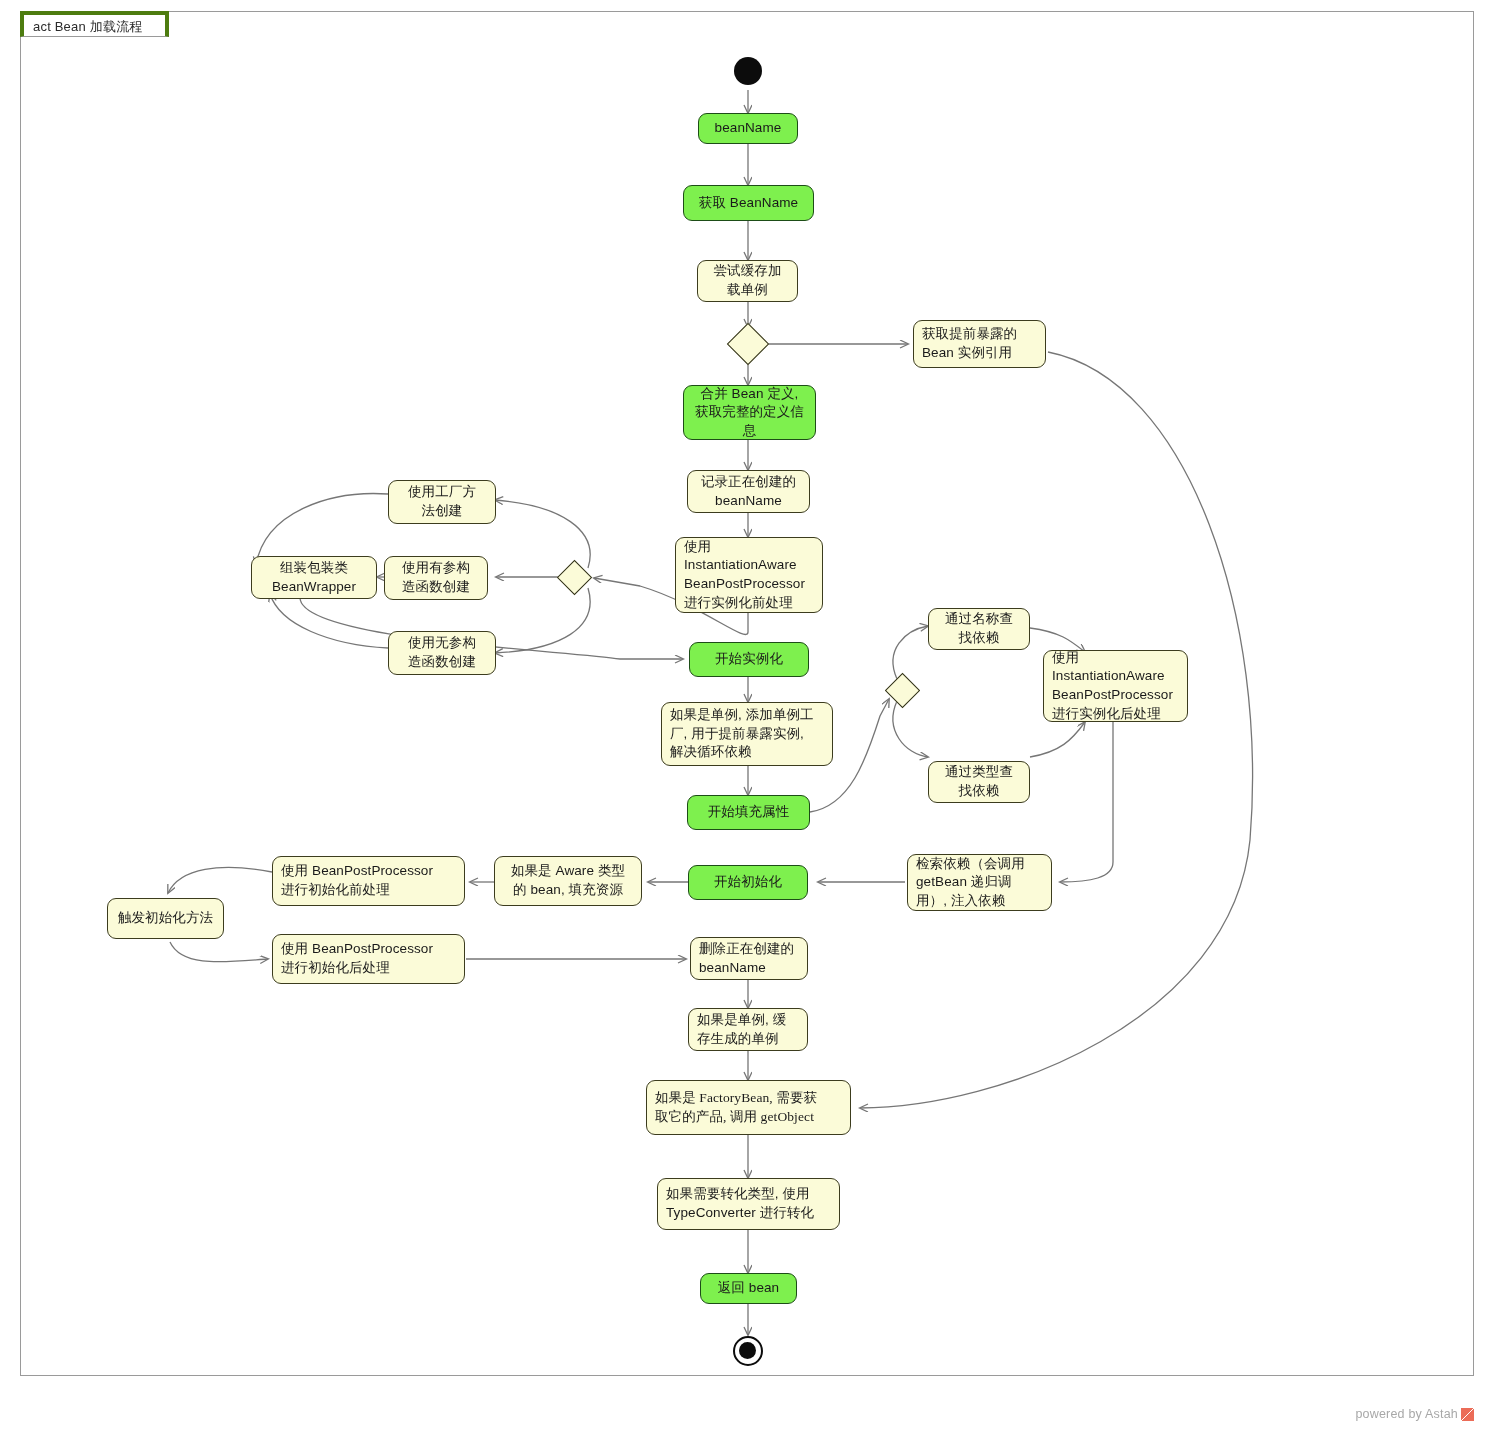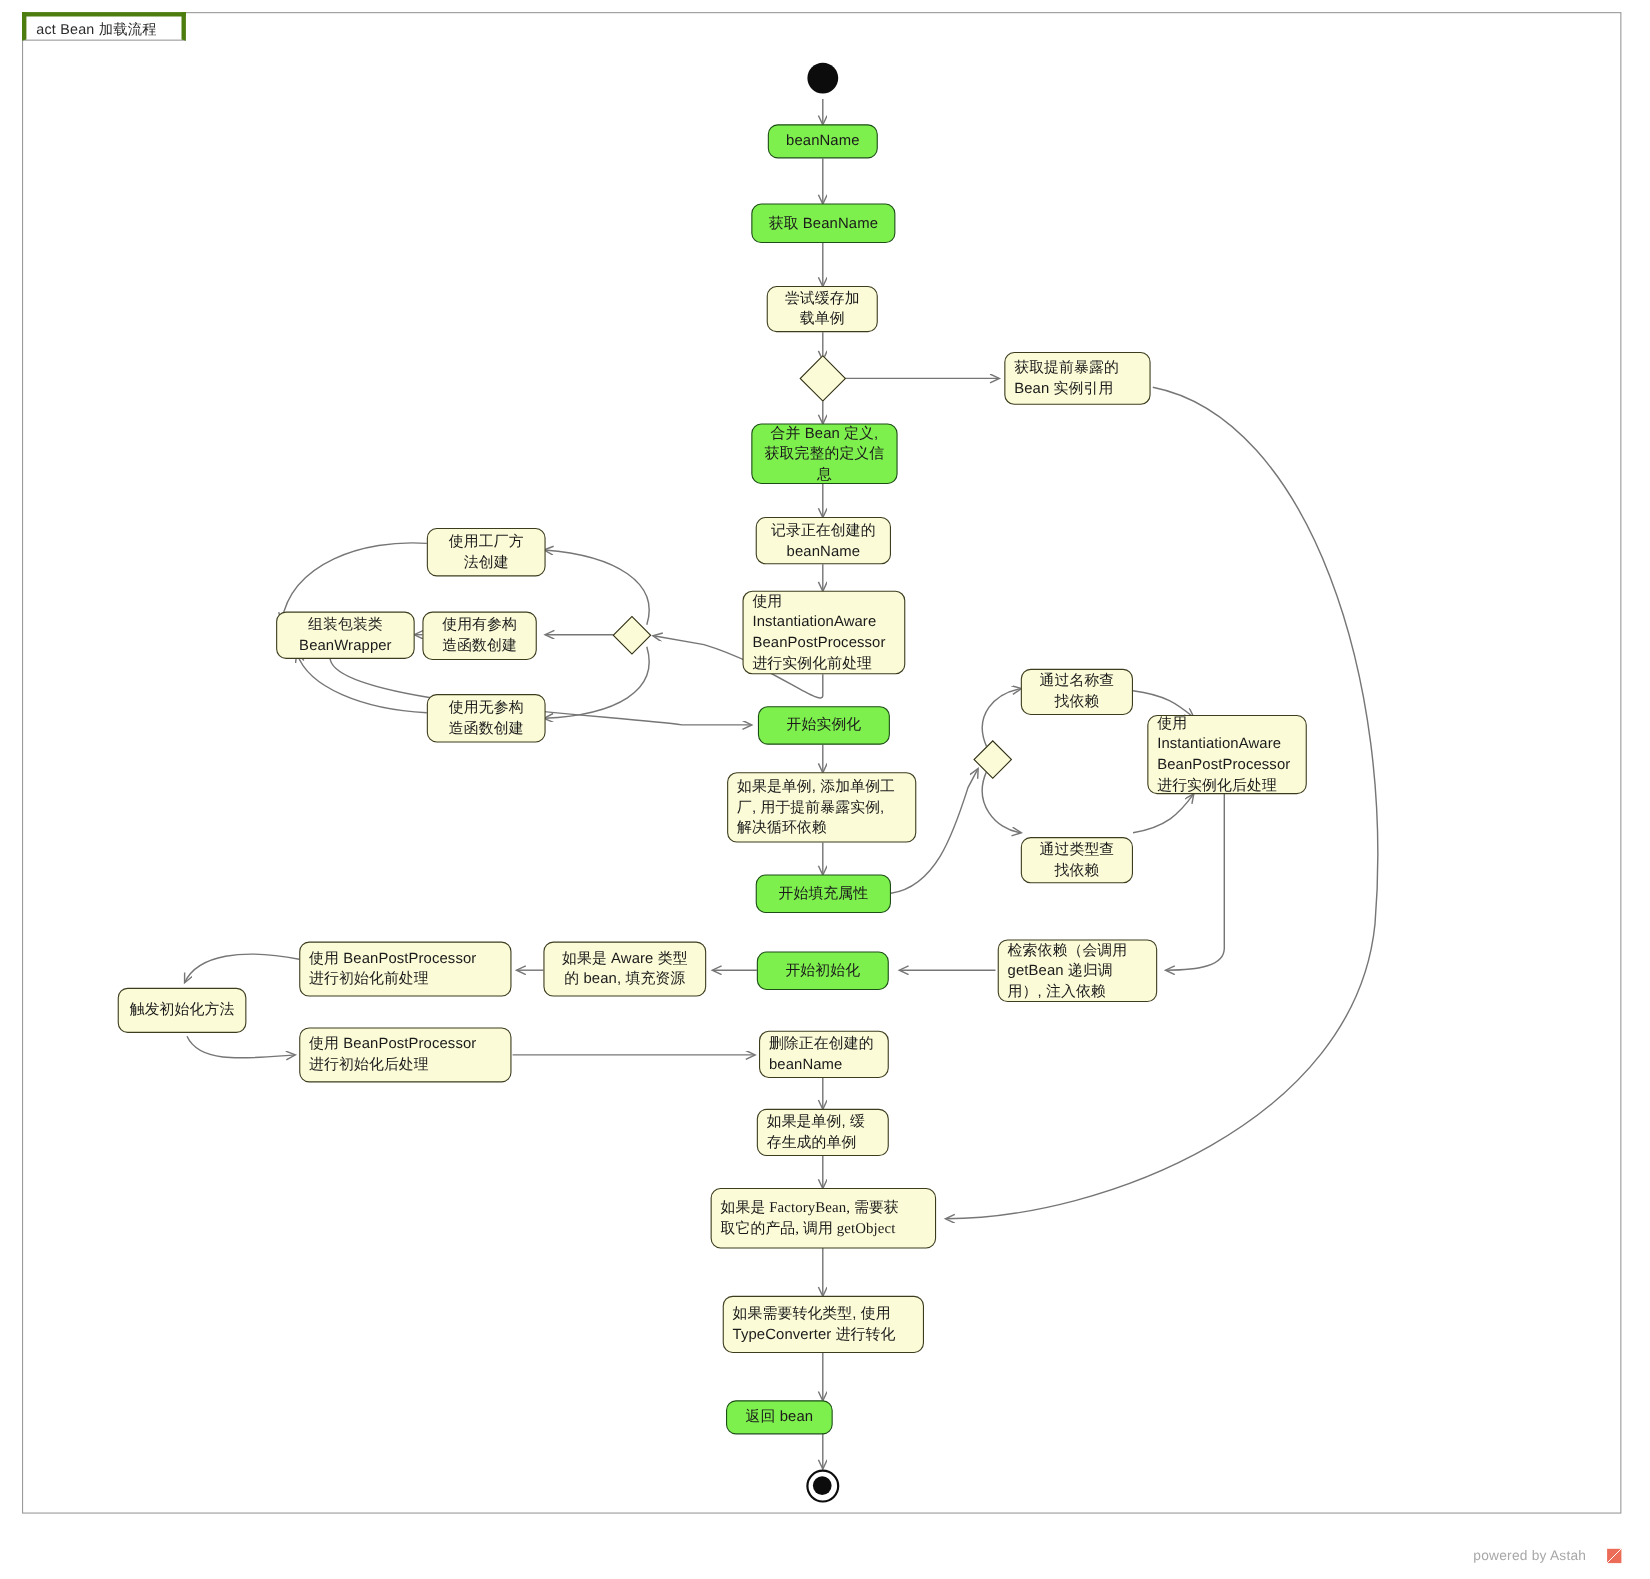--- a/index.html
+++ b/index.html
@@ -126,21 +126,21 @@
   }
   .footer {
     position: absolute;
     right: 26px;
     bottom: 14px;
     font-size: 12.5px;
     color: #a8a8a8;
     letter-spacing: 0.2px;
     display: flex;
     align-items: center;
-    gap: 19px;
+    gap: 3px;
   }
   .footer .logo {
     display: inline-block;
     width: 13px;
     height: 13px;
     background:
       linear-gradient(135deg, #e8523a 0 48%, transparent 48% 52%, #e8523a 52% 100%);
     opacity: 0.85;
   }
 </style>
@@ -318,20 +318,20 @@
 
 <div class="node" style="left:688px; top:1008px; width:120px; height:43px;">如果是单例, 缓
 存生成的单例</div>
 
 <div class="node" style="left:646px; top:1080px; width:205px; height:55px;font-family:Liberation Serif, serif;">如果是 FactoryBean, 需要获
 取它的产品, 调用 getObject</div>
 
 <div class="node" style="left:657px; top:1178px; width:183px; height:52px;">如果需要转化类型, 使用
 TypeConverter 进行转化</div>
 
-<div class="node green" style="left:660px; top:1273px; width:97px; height:31px;">返回 bean</div>
+<div class="node green" style="left:700px; top:1273px; width:97px; height:31px;">返回 bean</div>
 
 <div class="end-node" style="left:733px; top:1336px;"></div>
 
 <div class="footer">
   <span>powered by Astah</span>
   <span class="logo"></span>
 </div>
 
 </body></html>

